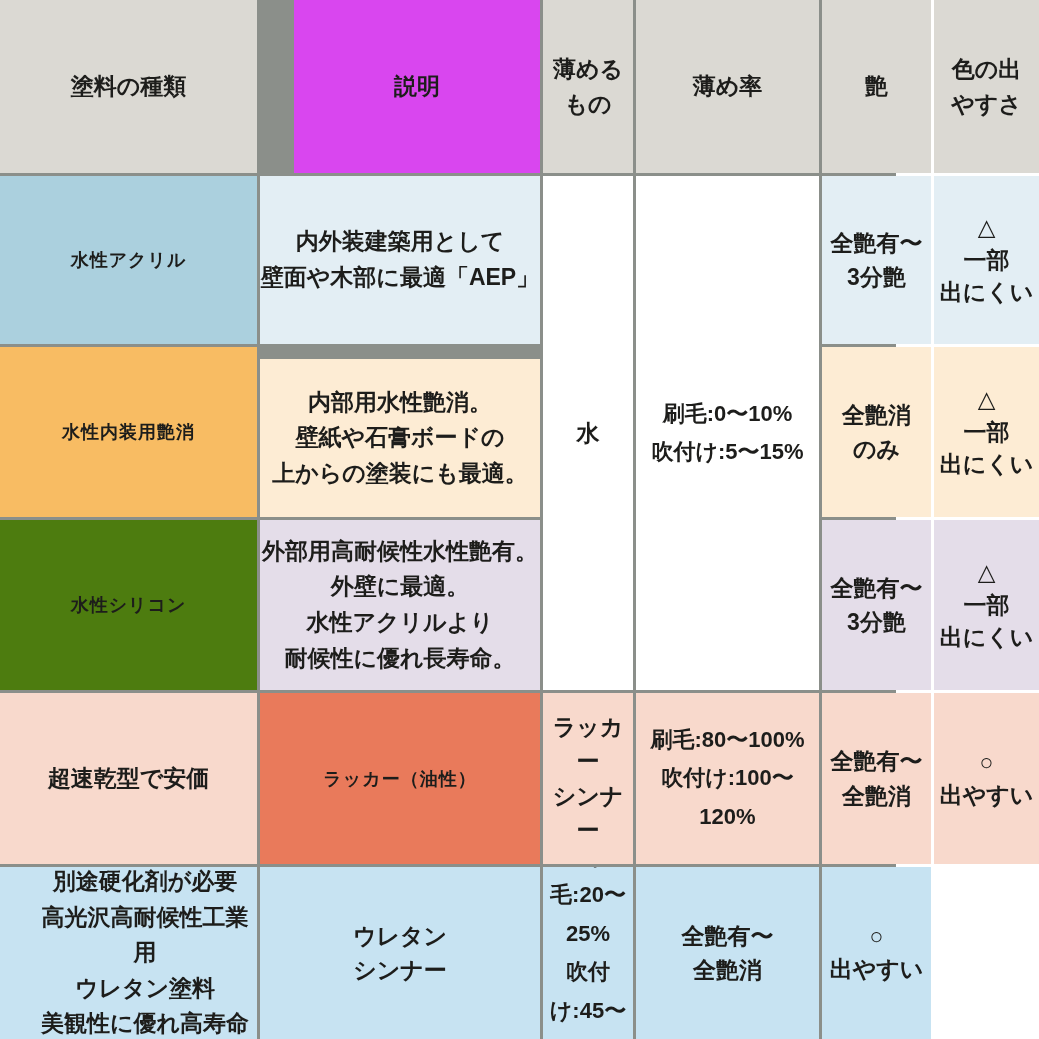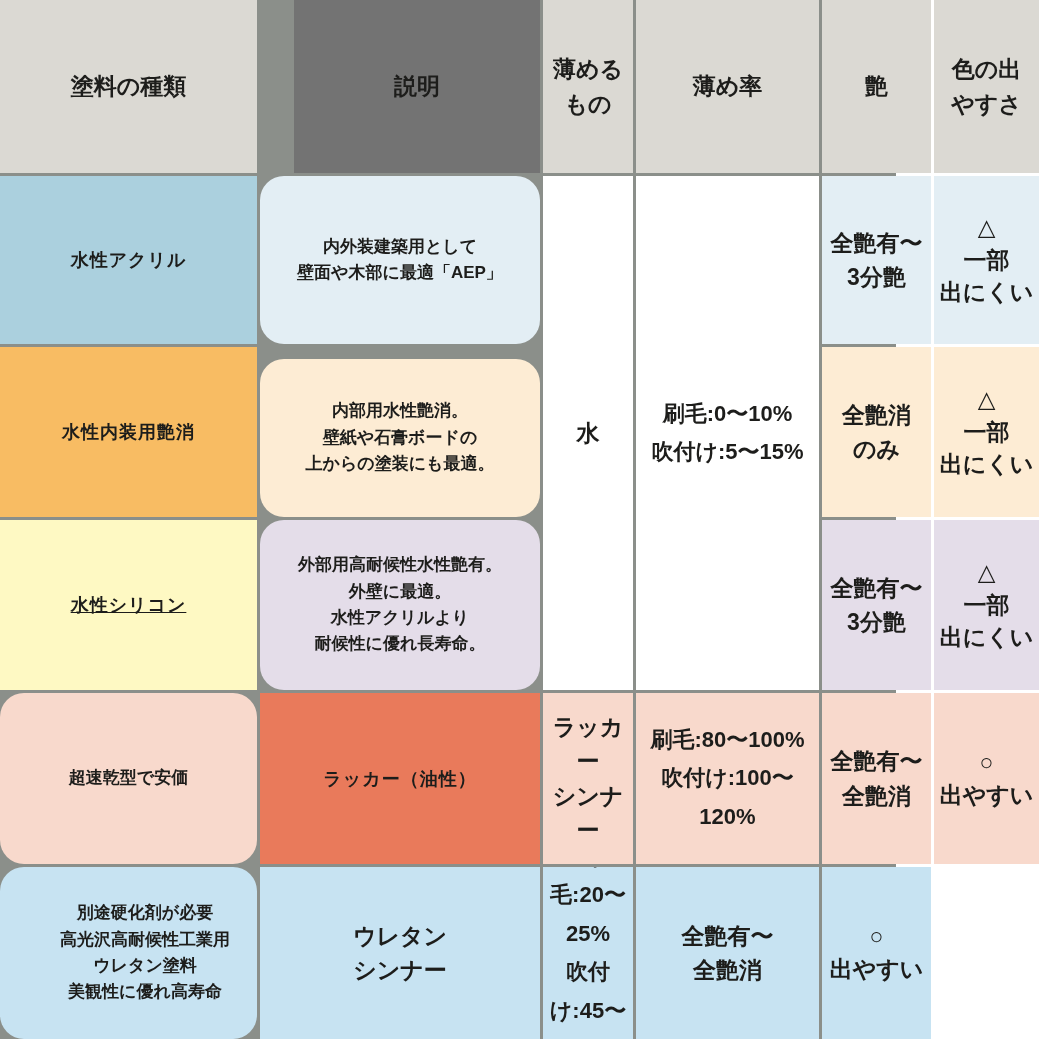--- a/index.html
+++ b/index.html
@@ -22,34 +22,34 @@
     align-items: center;
     justify-content: center;
     text-align: center;
     white-space: pre-line;
     font-weight: bold;
     color: #1d1d1b;
     overflow: hidden;
   }
   .header-cell { font-size: 23px; line-height: 1.5; }
   .name-cell   { font-size: 18px; letter-spacing: 1px; }
-  .desc-cell   { font-size: 17px; line-height: 1.55; border-radius: 24px; }
+  .desc-cell   { font-size: 23px; line-height: 1.55; }
   .thinner-cell{ font-size: 23px; line-height: 1.5; }
   .ratio-cell  { font-size: 22px; line-height: 1.75; }
   .gloss-cell  { font-size: 23px; line-height: 1.5; }
   .ease-cell   { font-size: 23px; line-height: 1.42; }
   .span3 { grid-row: span 3; }
 </style>
 </head>
 <body>
 
 <div id="table" style="background: rgb(139, 143, 138);">
 
   <div class="cell header-cell" style="background: rgb(219, 217, 211);">塗料の種類</div>
-  <div class="cell header-cell" style="background: #737373; margin-left: 34px;">説明</div>
+  <div class="cell header-cell" style="background: #d946ef; margin-left: 34px;">説明</div>
   <div class="cell header-cell" style="background: rgb(219, 217, 211);">薄める
 もの</div>
   <div class="cell header-cell" style="background: rgb(219, 217, 211);">薄め率</div>
   <div class="cell header-cell" style="background: rgb(219, 217, 211);">艶</div>
   <div class="cell header-cell" style="background: rgb(219, 217, 211);">色の出
 やすさ</div>
 
   <div class="cell name-cell" style="background: rgb(171, 208, 222);">水性アクリル</div>
   <div class="cell desc-cell" style="background: rgb(227, 238, 244);">内外装建築用として
 壁面や木部に最適「AEP」</div>
@@ -65,21 +65,21 @@
   <div class="cell name-cell" style="background: rgb(248, 188, 99);">水性内装用艶消</div>
   <div class="cell desc-cell" style="background: rgb(253, 236, 212); margin-top: 12px;">内部用水性艶消。
 壁紙や石膏ボードの
 上からの塗装にも最適。</div>
   <div class="cell gloss-cell" style="background: rgb(253, 236, 212);">全艶消
 のみ</div>
   <div class="cell ease-cell" style="background: rgb(253, 236, 212);">△
 一部
 出にくい</div>
 
-  <div class="cell name-cell" style="background: #fef9c3; text-decoration: underline;">水性シリコン</div>
+  <div class="cell name-cell" style="background: #4d7c0f;">水性シリコン</div>
   <div class="cell desc-cell" style="background: rgb(228, 221, 233);">外部用高耐候性水性艶有。
 外壁に最適。
 水性アクリルより
 耐候性に優れ長寿命。</div>
   <div class="cell gloss-cell" style="background: rgb(228, 221, 233);">全艶有〜
 3分艶</div>
   <div class="cell ease-cell" style="background: rgb(228, 221, 233);">△
 一部
 出にくい</div>
 

